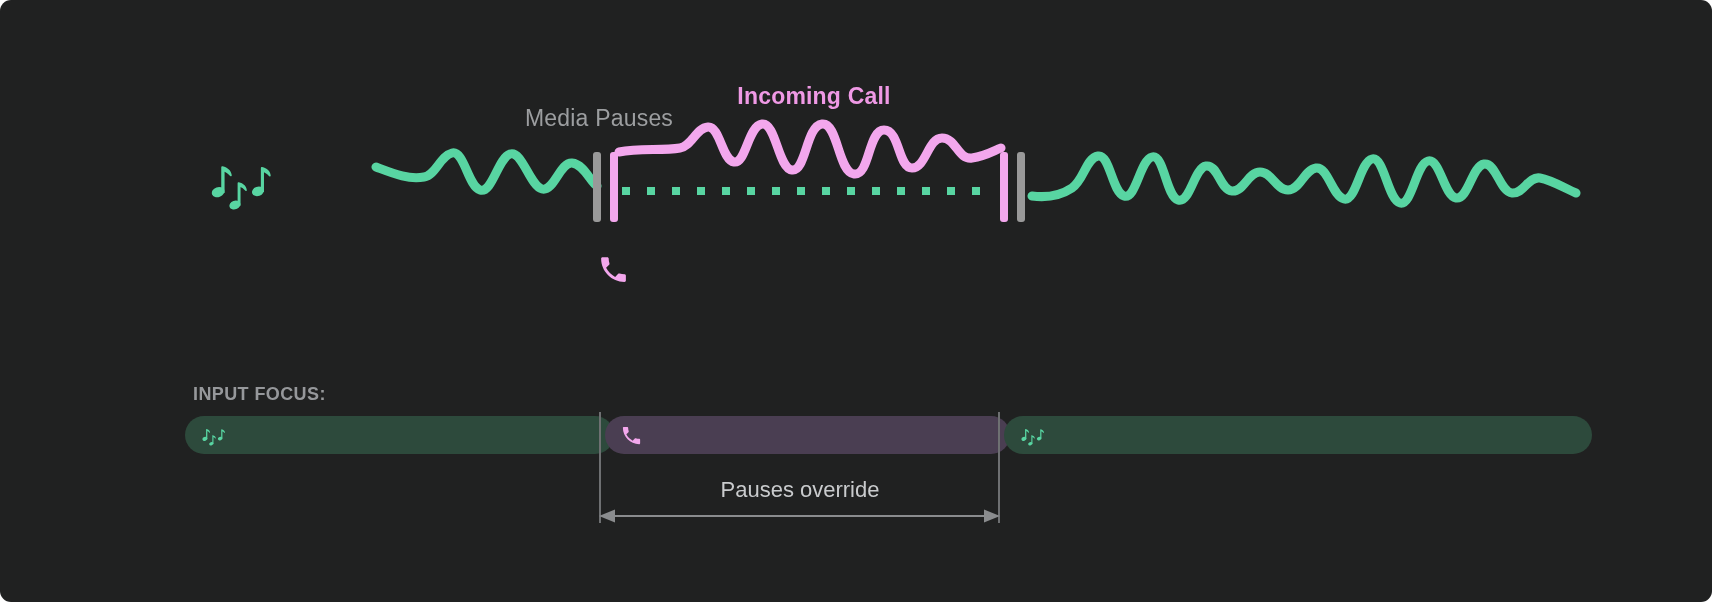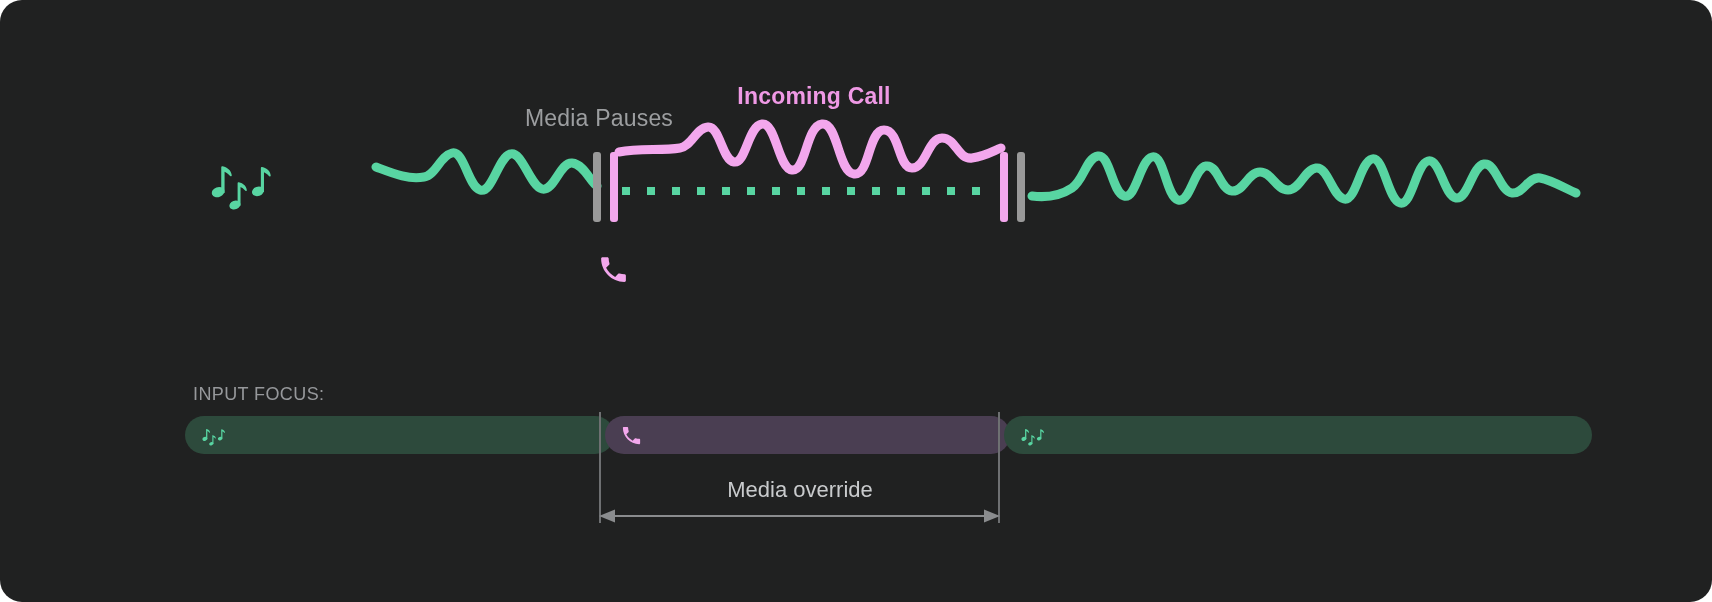--- a/index.html
+++ b/index.html
@@ -1,30 +1,30 @@
 <!DOCTYPE html>
 <html style="--background: #202121; --media-green: #58d5a2; --call-pink: #f3a7ed; --call-text-pink: #ef99e5; --label-gray: #9c9ea0; --heading-gray: #96989b; --media-bar-bg: #2d4a3c; --call-bar-bg: #4a3e52; --marker-gray: #999999; --vline-gray: #6e7072; --override-text: #c9cbcd; --arrow-gray: #8a8c8e;"><head>
 <meta charset="utf-8">
 <style>
   html,body{margin:0;padding:0;background:#ffffff;}
   body{width:1712px;height:602px;font-family:"Liberation Sans", sans-serif;}
   .card{
     position:relative;width:1712px;height:602px;
     background:var(--background,#202121);
-    border-radius:22px;overflow:hidden;
+    border-radius:11px;overflow:hidden;
   }
   .abs{position:absolute;}
   .lbl{white-space:nowrap;}
   .lbl-gray{color:var(--label-gray,#9c9ea0);font-size:23px;font-weight:500;letter-spacing:.2px;}
   .lbl-pink{color:var(--call-text-pink,#ef99e5);font-size:23px;font-weight:700;letter-spacing:.2px;}
   .center-x{transform:translateX(-50%);}
   .wave-svg{left:0;top:0;width:1712px;height:330px;}
   .focus-heading{
     left:193px;top:384px;color:var(--heading-gray,#96989b);
-    font-size:18px;font-weight:400;letter-spacing:.4px;
+    font-size:18px;font-weight:700;letter-spacing:.4px;
   }
   .seg{position:absolute;top:416px;height:38px;border-radius:19px;display:flex;align-items:center;}
   .seg-media{background:var(--media-bar-bg,#2d4a3c);}
   .seg-call{background:var(--call-bar-bg,#4a3e52);}
   .seg-icon{display:block;}
   .vline{position:absolute;top:412px;height:111px;width:2px;background:var(--vline-gray,#6e7072);}
   .override-label{
     left:800px;top:477px;color:var(--override-text,#c9cbcd);
     font-size:22px;font-weight:400;
   }
@@ -100,21 +100,21 @@
 
   <div class="seg seg-media" style="left:1004px;width:571px;padding-left:17px">
     <svg class="seg-icon" width="24" height="26" viewBox="0 0 58 66" fill="var(--media-green,#58d5a2)">
       <use href="#notesGlyph"></use>
     </svg>
   </div>
 
   <div class="vline" style="left:599px"></div>
   <div class="vline" style="left:998px"></div>
 
-  <div class="abs lbl override-label center-x">Media override</div>
+  <div class="abs lbl override-label center-x">Pauses override</div>
 
   <svg class="abs arrow-svg" viewBox="0 0 403 22">
     <line x1="12" y1="11" x2="391" y2="11" stroke="var(--arrow-gray,#8a8c8e)" stroke-width="2"></line>
     <polygon points="1,11 17,4.5 17,17.5" fill="var(--arrow-gray,#8a8c8e)"></polygon>
     <polygon points="402,11 386,4.5 386,17.5" fill="var(--arrow-gray,#8a8c8e)"></polygon>
   </svg>
 
 </div>
 
 </body></html>

